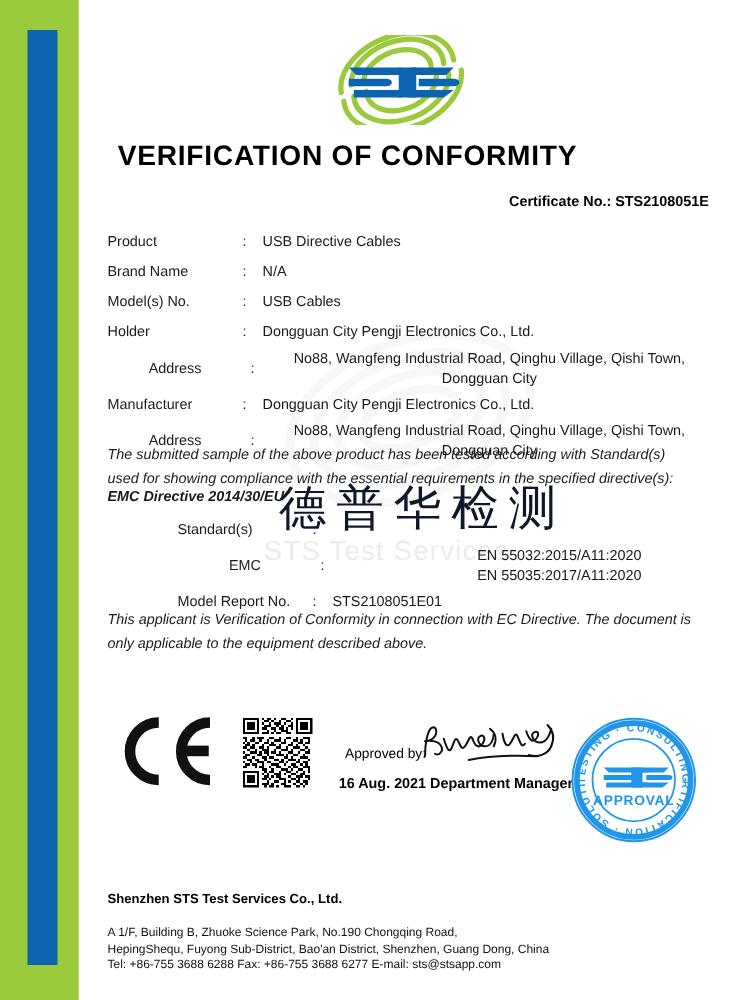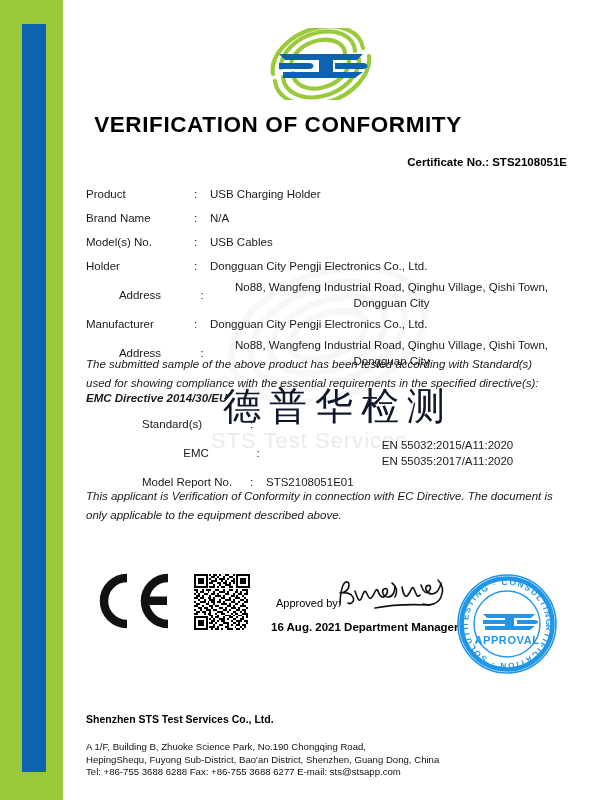--- a/index.html
+++ b/index.html
@@ -263,21 +263,21 @@
     </svg>
   </div>
 
   <div class="doc-title">VERIFICATION OF CONFORMITY</div>
   <div class="cert-no">Certificate No.: STS2108051E</div>
 
   <div class="fields">
     <div class="frow">
       <div class="flabel">Product</div>
       <div class="fcolon">:</div>
-      <div class="fvalue">USB Charging Holder</div>
+      <div class="fvalue">USB Directive Cables</div>
     </div>
     <div class="frow">
       <div class="flabel">Brand Name</div>
       <div class="fcolon">:</div>
       <div class="fvalue">N/A</div>
     </div>
     <div class="frow">
       <div class="flabel">Model(s) No.</div>
       <div class="fcolon">:</div>
       <div class="fvalue">USB Cables</div>

